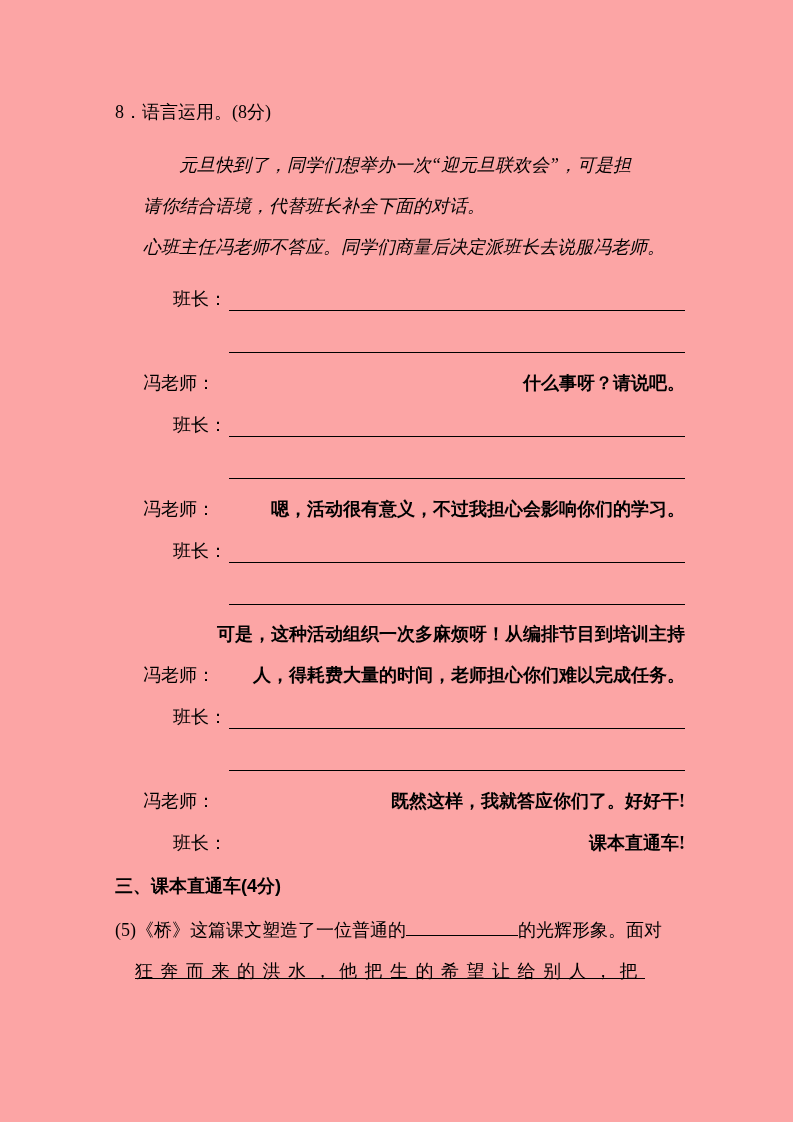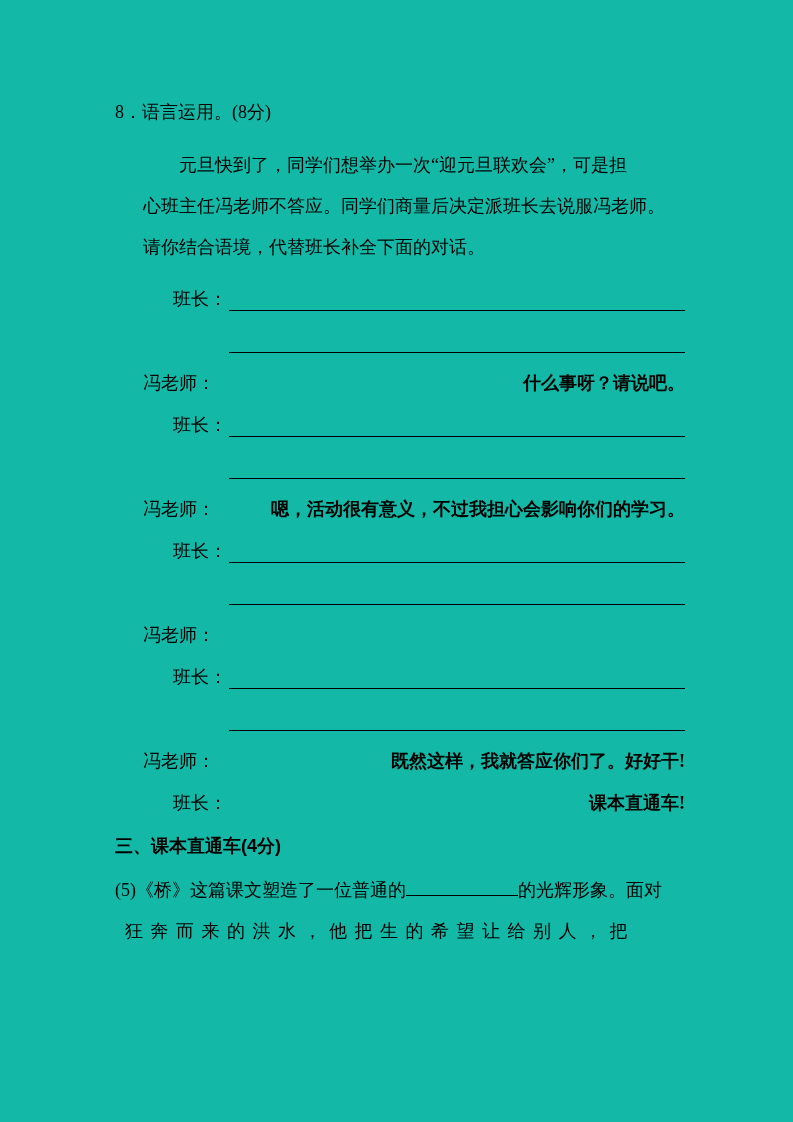--- a/index.html
+++ b/index.html
@@ -2,31 +2,31 @@
 <html><head>
 <meta charset="utf-8">
 <style>
   * { box-sizing: border-box; }
   html, body { margin: 0; padding: 0; background: #ffffff; }
   .sheet {
     position: relative;
     width: 793px;
     height: 1122px;
     margin: 0 auto;
-    background: #14b8a6;
+    background: #fca5a5;
     color: #000000;
     font-family: "Liberation Serif", "DejaVu Serif", serif;
     font-size: 18px;
     line-height: 41px;
     padding: 92px 108px 0 115px;
     overflow: hidden;
   }
   .line { min-height: 41px; }
   .q-heading { margin-bottom: 12px; }
-  .para { margin-left: 28px; }
+  .para { margin-left: 28px; font-style: italic; }
   .first-line { text-indent: 2em; }
   .dlg { margin-top: 10px; text-align: right; }
   .row { display: flex; align-items: flex-end; min-height: 42px; }
   .row .spk { white-space: nowrap; }
   .row .txt { flex: 1; font-weight: bold; }
   .row.monitor { margin-left: 58px; }
   .row.teacher { margin-left: 28px; }
   .row.cont-monitor { margin-left: 112px; }
   .blank {
     flex: 1;
@@ -43,36 +43,37 @@
   .q9-heading { margin-top: 3px; }
   .item1 { margin-top: 3px; }
   .inline-blank {
     display: inline-block;
     width: 112px;
     height: 0.95em;
     border-bottom: 1px solid #000000;
     vertical-align: baseline;
   }
   .justified-line {
-    margin-left: 10px;
+    margin-left: 20px;
     letter-spacing: 7.5px;
     white-space: nowrap;
+    text-decoration: underline;
   }
 </style>
 </head>
 <body>
 
 <div class="sheet">
 
   <div class="line q-heading">8．语言运用。(8分)</div>
 
   <div class="para">
     <div class="line first-line">元旦快到了，同学们想举办一次“迎元旦联欢会”，可是担</div>
+    <div class="line">请你结合语境，代替班长补全下面的对话。</div>
     <div class="line">心班主任冯老师不答应。同学们商量后决定派班长去说服冯老师。</div>
-    <div class="line">请你结合语境，代替班长补全下面的对话。</div>
   </div>
 
   <div class="dlg">
 
     <div class="row monitor">
       <span class="spk">班长：</span>
       <span class="blank"></span>
     </div>
     <div class="row cont-monitor">
       <span class="blank"></span>
@@ -99,20 +100,21 @@
     <div class="row monitor">
       <span class="spk">班长：</span>
       <span class="blank"></span>
     </div>
     <div class="row cont-monitor">
       <span class="blank"></span>
     </div>
 
     <div class="row teacher">
       <span class="spk">冯老师：</span>
+      <span class="txt">可是，这种活动组织一次多麻烦呀！从编排节目到培训主持人，得耗费大量的时间，老师担心你们难以完成任务。</span>
     </div>
 
     <div class="row monitor">
       <span class="spk">班长：</span>
       <span class="blank"></span>
     </div>
     <div class="row cont-monitor">
       <span class="blank"></span>
     </div>
 

